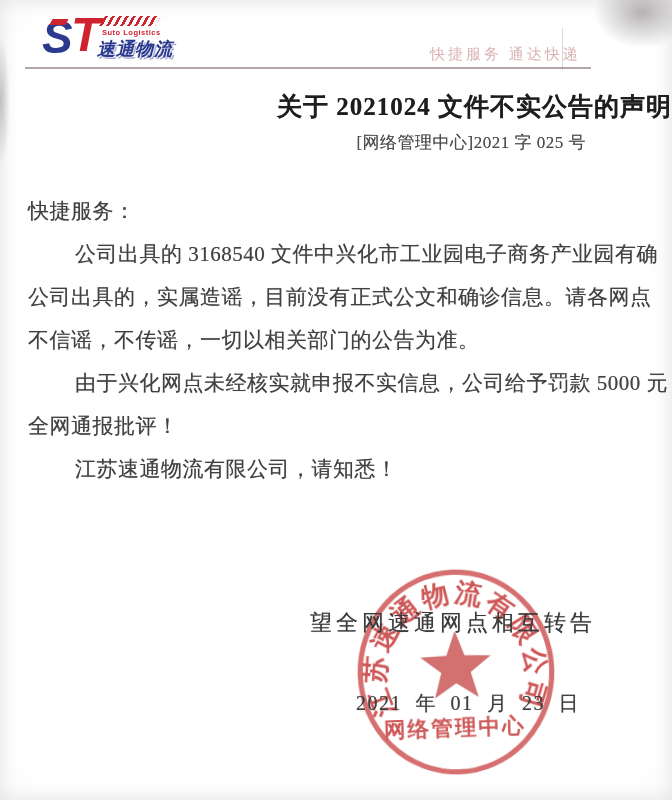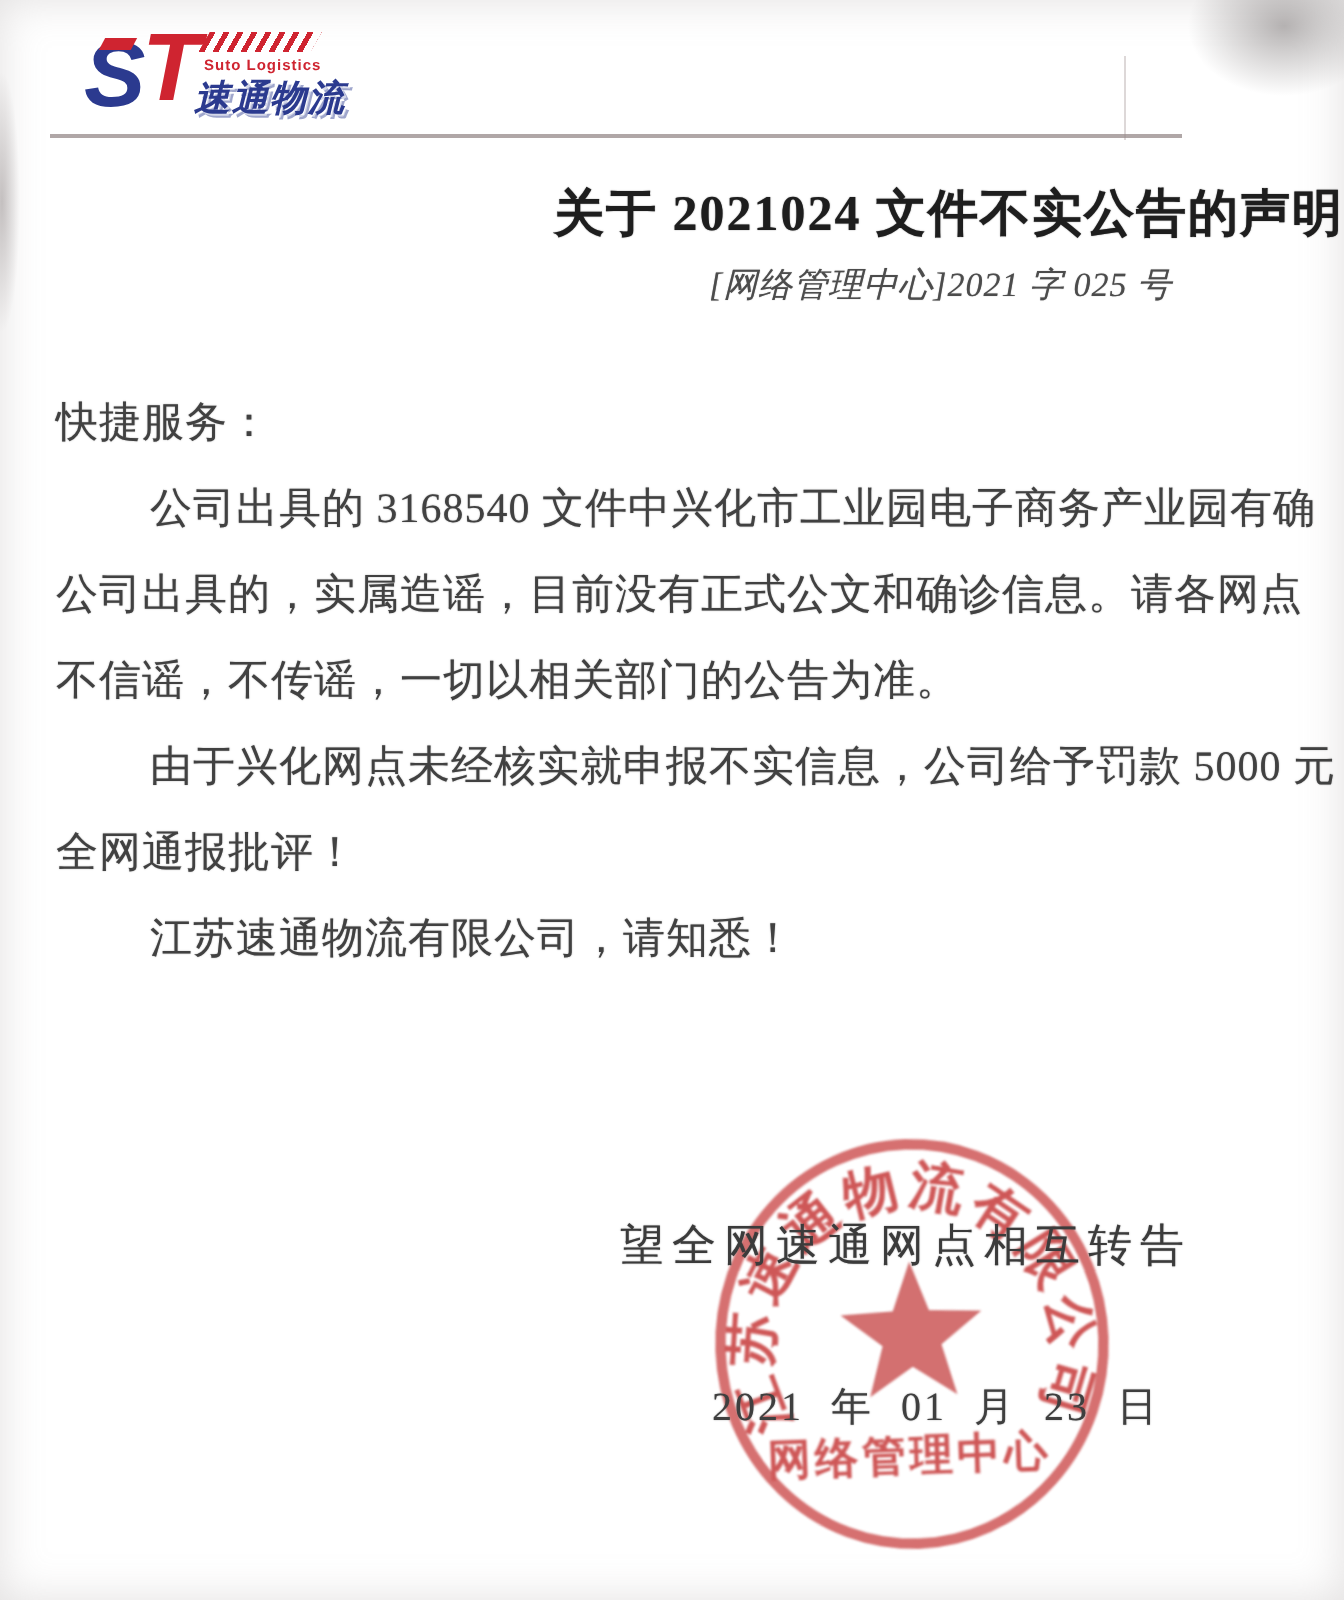--- a/index.html
+++ b/index.html
@@ -35,21 +35,21 @@
     text-shadow:1px 1px 0 rgba(255,255,255,.55),2px 2px 0 rgba(43,58,143,.45);}
   .slogan{position:absolute;left:430px;top:45px;font-size:15px;letter-spacing:3px;
     color:rgba(196,130,130,.62);filter:blur(.5px);}
   .header-rule{position:absolute;left:25px;top:67px;width:566px;height:1.6px;
     background:rgba(150,138,138,.75);filter:blur(.3px);}
   
   .doc-title{position:absolute;left:0;top:90px;width:100%;text-align:right;
     font-size:25px;font-weight:bold;color:#1e1e1e;letter-spacing:1px;
     text-shadow:0 0 .6px rgba(30,30,30,.7);}
   .doc-number{position:absolute;right:86px;top:131px;font-size:17px;color:#4c4c4c;
-    letter-spacing:.5px;text-shadow:0 0 .5px rgba(70,70,70,.6);font-style:italic;}
+    letter-spacing:.5px;text-shadow:0 0 .5px rgba(70,70,70,.6);}
   
   .body-text{position:absolute;left:28px;top:188px;width:620px;font-size:21px;
     color:#414141;text-shadow:0 0 .7px rgba(60,60,60,.55);}
   .body-line{height:43px;line-height:46px;white-space:nowrap;letter-spacing:.5px;}
   .body-line.indent{padding-left:47px;}
   
   .signature{position:absolute;left:310px;top:608px;font-size:22px;letter-spacing:4px;
     color:#3b3b3b;z-index:3;text-shadow:0 0 .7px rgba(55,55,55,.6);}
   .stamp{position:absolute;left:353px;top:568px;z-index:1;opacity:.88;
     filter:blur(.4px);transform:rotate(-2deg);}
@@ -68,20 +68,21 @@
 
   <div class="logo">
     <span class="logo-s" style="color: rgb(43, 58, 143);">S</span>
     <span class="logo-notch" style="background: rgb(207, 36, 48);"></span>
     <span class="logo-t" style="color: rgb(207, 36, 48);">T</span>
     <span class="logo-stripes"></span>
     <span class="logo-sub" style="color: rgb(207, 36, 48);">Suto Logistics</span>
     <span class="logo-cn" style="color: rgb(43, 58, 143); text-align: center;">速通物流</span>
   </div>
 
+  <div class="slogan">快捷服务 通达快递</div>
 
   <div class="header-rule"></div>
 
   <div class="doc-title">关于 2021024 文件不实公告的声明</div>
   <div class="doc-number">[网络管理中心]2021 字 025 号</div>
 
   <div class="body-text">
     <div class="body-line">快捷服务：</div>
     <div class="body-line indent">公司出具的 3168540 文件中兴化市工业园电子商务产业园有确</div>
     <div class="body-line">公司出具的，实属造谣，目前没有正式公文和确诊信息。请各网点</div>

